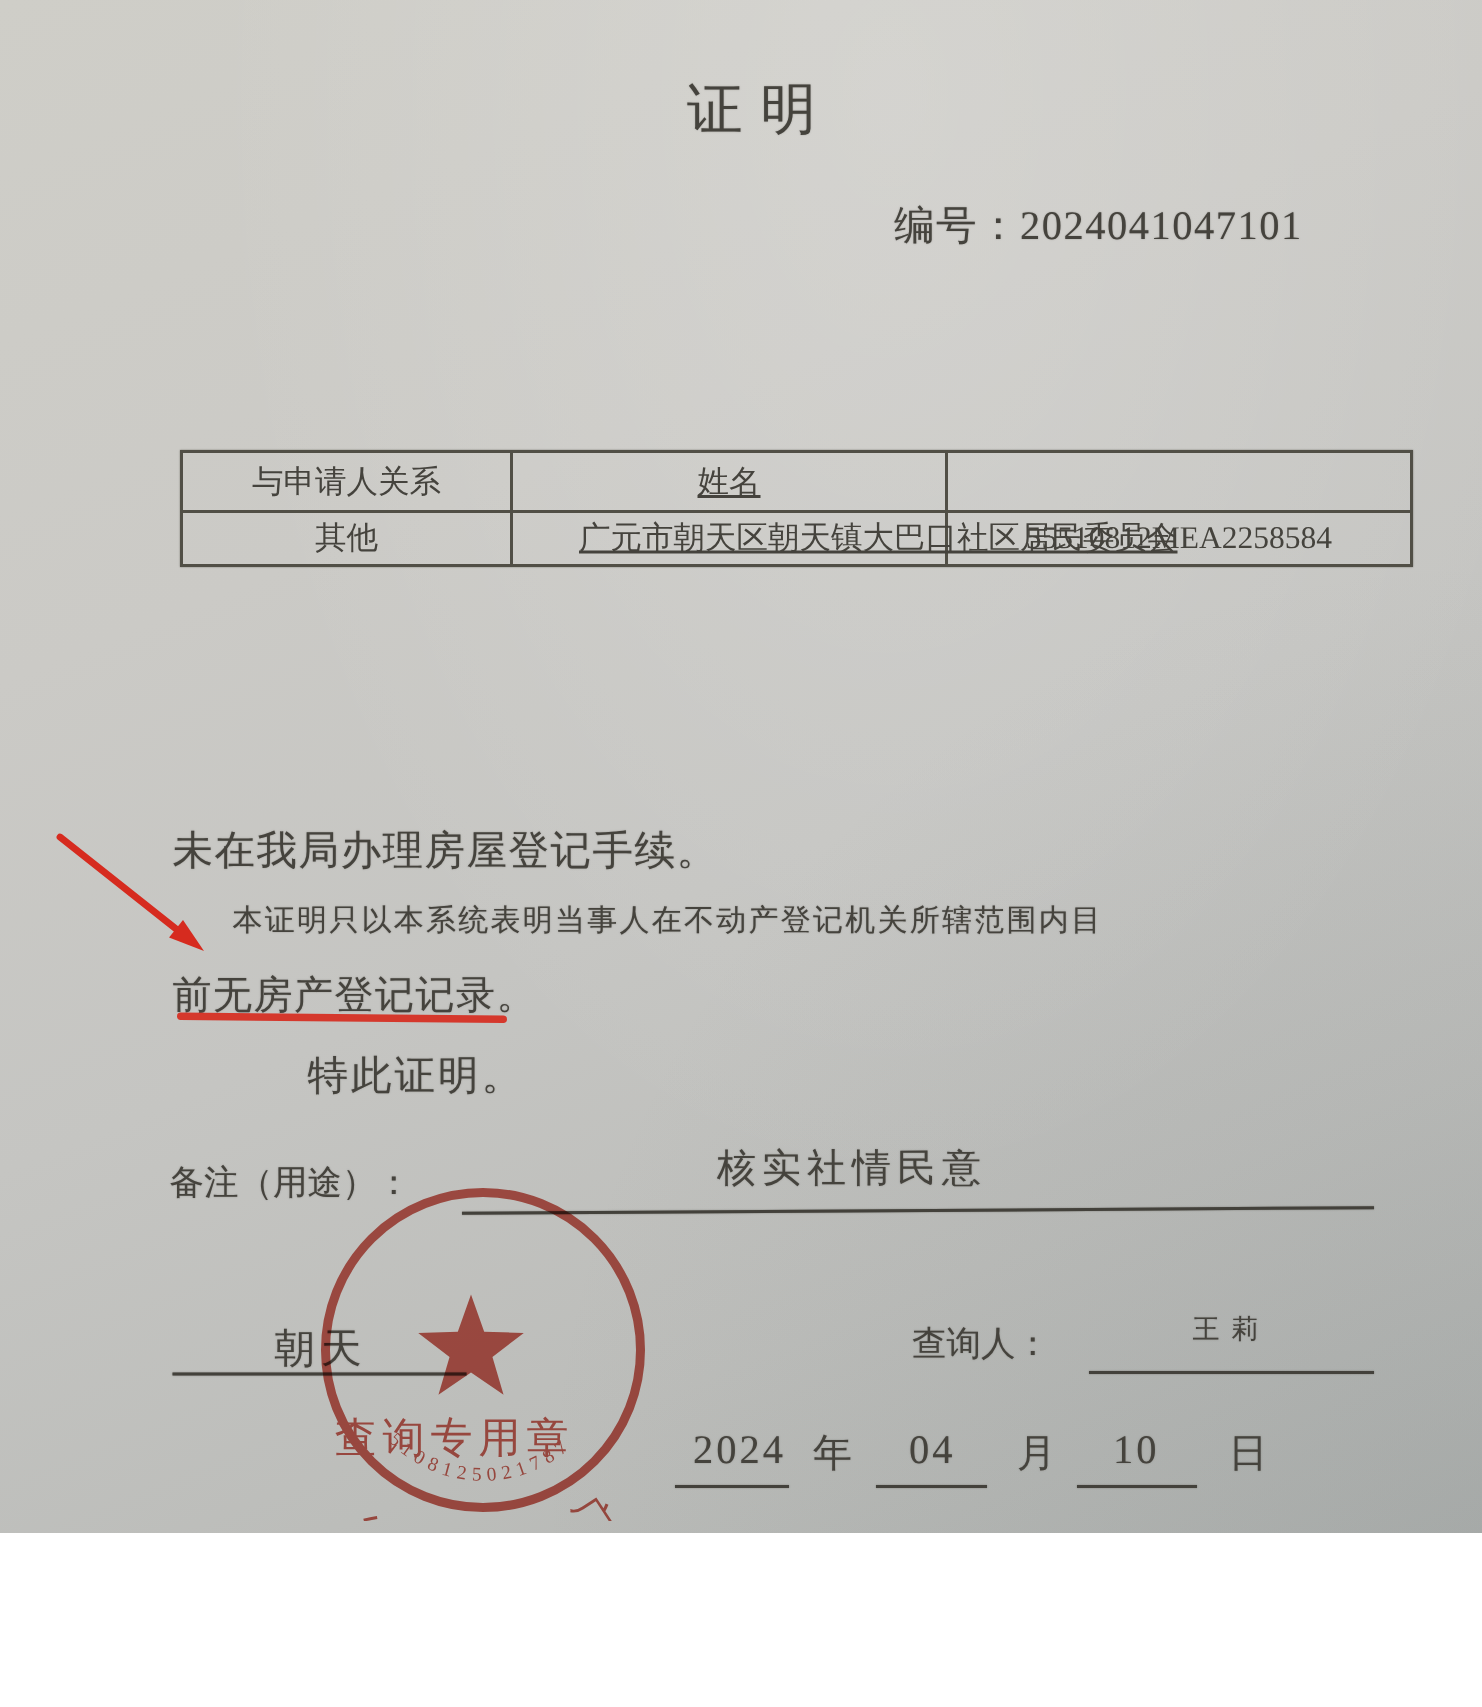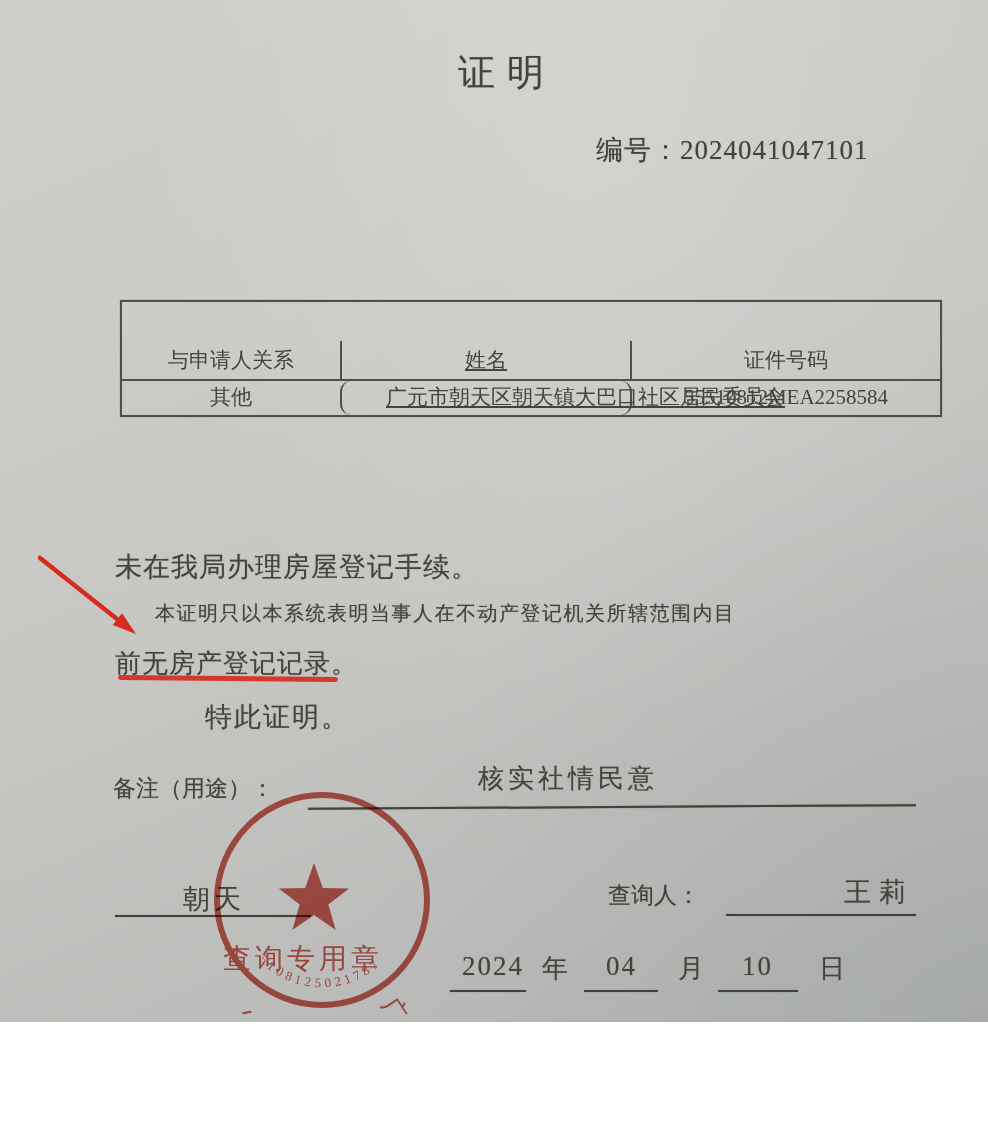--- a/index.html
+++ b/index.html
@@ -17,23 +17,23 @@
   
   .title{left:0;right:0;text-align:center;top:48px;font-size:37px;letter-spacing:12px;text-indent:26px;font-weight:normal;margin:0;}
   .docnum{left:596px;top:132px;font-size:27px;letter-spacing:1px;}
   .intro{left:205px;top:219px;font-size:27px;letter-spacing:2px;}
   
   .tbl{position:absolute;left:120px;top:300px;width:818px;border:2px solid #514f46;
        box-shadow:0 0 1px rgba(60,58,50,.6);}
   .tbl-caption{height:31px;line-height:31px;text-align:center;font-size:25px;letter-spacing:3px;
        border-bottom:2px solid #514f46;}
   .row{display:flex;}
-  .hrow{border-bottom:2px solid #514f46;margin-top:39px;}
+  .hrow{border-bottom:2px solid #514f46;}
   .hrow .c{height:38px;line-height:38px;font-size:21px;}
-  .drow .c{height:34px;line-height:32px;font-size:21px;border-radius:11px;}
+  .drow .c{height:34px;line-height:32px;font-size:21px;}
   .c{text-align:center;}
   .c1{width:218px;}
   .c2{width:288px;border-left:2px solid #514f46;border-right:2px solid #514f46;text-decoration:underline;}
   .c3{flex:1;}
   .org{white-space:nowrap;overflow:visible;text-indent:44px;letter-spacing:0px;}
   
   .l1{left:115px;top:549px;font-size:27px;letter-spacing:1px;}
   .l2{left:155px;top:600px;font-size:20px;letter-spacing:1.5px;}
   .l3{left:115px;top:646px;font-size:26px;letter-spacing:1px;}
   .l4{left:205px;top:699px;font-size:27px;letter-spacing:2px;}
@@ -43,21 +43,21 @@
   
   .remark-label{left:113px;top:773px;font-size:23px;}
   .remark-value{left:478px;top:761px;font-size:26px;letter-spacing:4px;}
   .sig-line{position:absolute;height:2px;background:#43413b;box-shadow:0 0 1px rgba(60,58,50,.6);}
   .remark-line{left:308px;top:806px;width:608px;transform:rotate(-.35deg);}
   
   .issuer-pre{left:183px;top:881px;font-size:27px;letter-spacing:4px;text-align:center;}
   .issuer-main{left:316px;top:878px;font-size:28px;letter-spacing:2px;z-index:2;}
   .issuer-line{left:115px;top:915px;width:196px;}
   .inq-label{left:608px;top:880px;font-size:23px;}
-  .inq-name{left:844px;top:874px;font-size:27px;letter-spacing:8px;}
+  .inq-name{left:795px;top:874px;font-size:18px;letter-spacing:8px;}
   .inq-line{left:726px;top:914px;width:190px;}
   
   .d-year{left:462px;top:951px;font-size:27px;letter-spacing:2px;}
   .d-ylab{left:542px;top:951px;font-size:26px;}
   .d-month{left:606px;top:951px;font-size:27px;letter-spacing:2px;}
   .d-mlab{left:678px;top:951px;font-size:26px;}
   .d-day{left:742px;top:951px;font-size:27px;letter-spacing:2px;}
   .d-dlab{left:819px;top:951px;font-size:26px;}
   .y-line{left:450px;top:990px;width:76px;}
   .m-line{left:584px;top:990px;width:74px;}
@@ -74,21 +74,20 @@
 
   <h1 class="txt title">证明</h1>
 
   <div class="txt docnum"><span>编号：</span><span>2024041047101</span></div>
 
 
   <div class="tbl">
     <div class="row hrow">
       <div class="c c1">与申请人关系</div>
       <div class="c c2">姓名</div>
-      <div class="c c3">证件号码</div>
     </div>
     <div class="row drow">
       <div class="c c1">其他</div>
       <div class="c c2 org">广元市朝天区朝天镇大巴口社区居民委员会</div>
       <div class="c c3">55510812MEA2258584</div>
     </div>
   </div>
 
   <div class="txt l1">未在我局办理房屋登记手续。</div>
   <div class="txt l2">本证明只以本系统表明当事人在不动产登记机关所辖范围内目</div>

